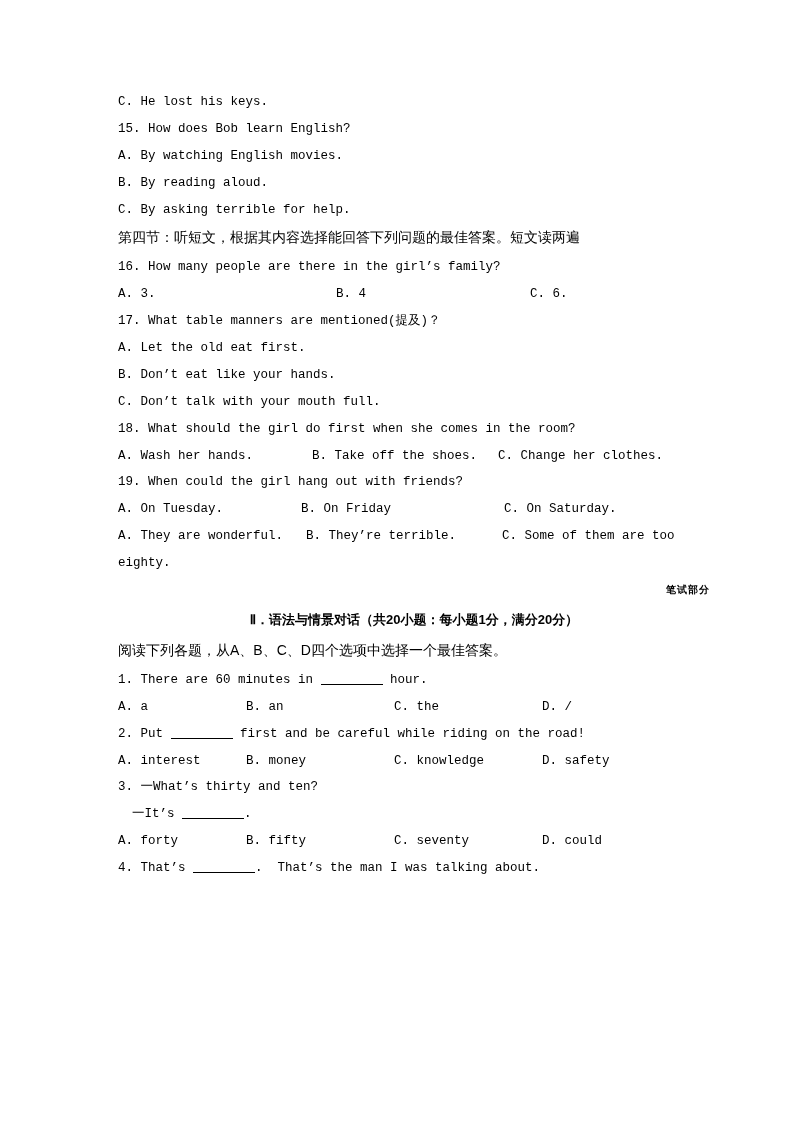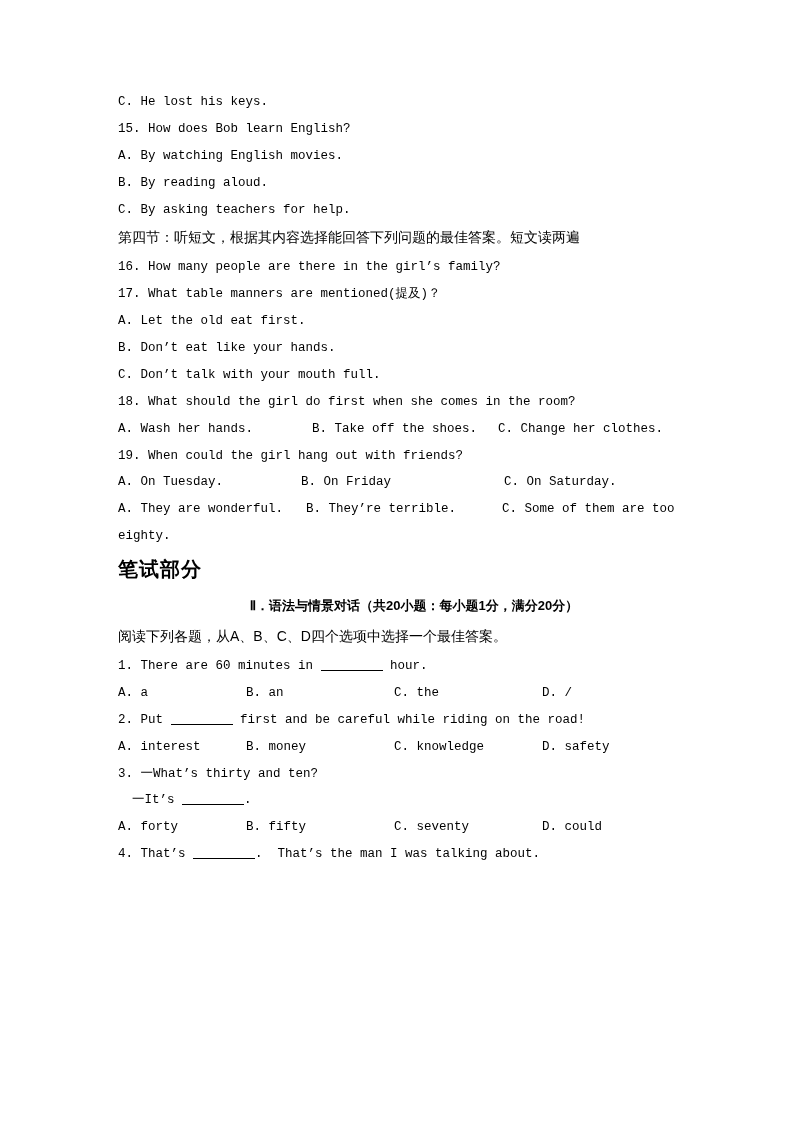--- a/index.html
+++ b/index.html
@@ -33,23 +33,23 @@
   .opts {
     display: flex;
     margin: 0 0 12.5px 0;
     line-height: 1.15;
     white-space: pre;
   }
   .opts > span {
     display: inline-block;
   }
   .center-title {
-    text-align: left;
+    text-align: right;
     font-weight: bold;
-    font-size: 20px;
+    font-size: 10px;
     font-family: Liberation Sans, sans-serif;
     margin: 4px 0 14px 0;
     letter-spacing: 1px;
   }
   .sec-head {
     font-weight: bold;
     font-size: 13px;
     font-family: "Liberation Sans", sans-serif;
     margin: 0 0 13px 0;
     white-space: pre;
@@ -75,25 +75,30 @@
 </head>
 <body>
 
 <div class="page">
 
   <div class="mono line">C. He lost his keys.</div>
 
   <div class="mono line">15. How does Bob learn English?</div>
   <div class="mono line">A. By watching English movies.</div>
   <div class="mono line">B. By reading aloud.</div>
-  <div class="mono line">C. By asking teachers for help.</div>
+  <div class="mono line">C. By asking terrible for help.</div>
 
   <div class="instr">第四节：听短文，根据其内容选择能回答下列问题的最佳答案。短文读两遍</div>
 
   <div class="mono line">16. How many people are there in the girl’s family?</div>
+  <div class="mono opts">
+    <span style="width:218px">A. 3.</span>
+    <span style="width:194px">B. 4</span>
+    <span>C. 6.</span>
+  </div>
 
   <div class="mono line">17. What table manners are mentioned(提及)？</div>
   <div class="mono line">A. Let the old eat first.</div>
   <div class="mono line">B. Don’t eat like your hands.</div>
   <div class="mono line">C. Don’t talk with your mouth full.</div>
 
   <div class="mono line">18. What should the girl do first when she comes in the room?</div>
   <div class="mono opts">
     <span style="width:194px">A. Wash her hands.</span>
     <span style="width:186px">B. Take off the shoes.</span>

